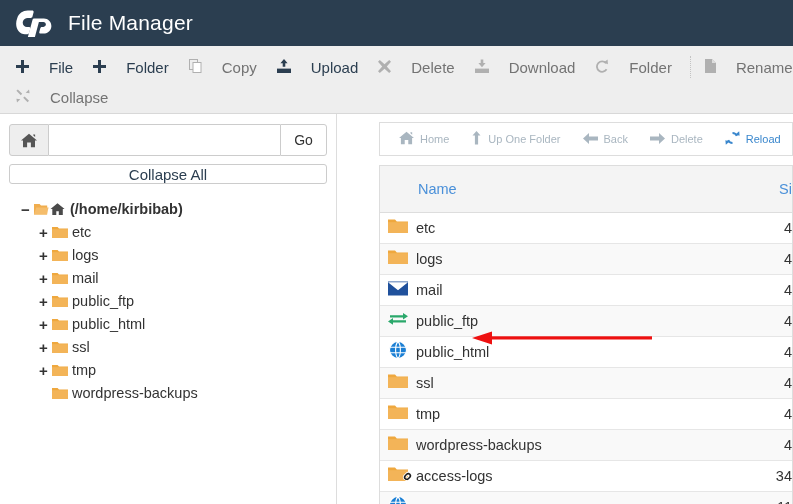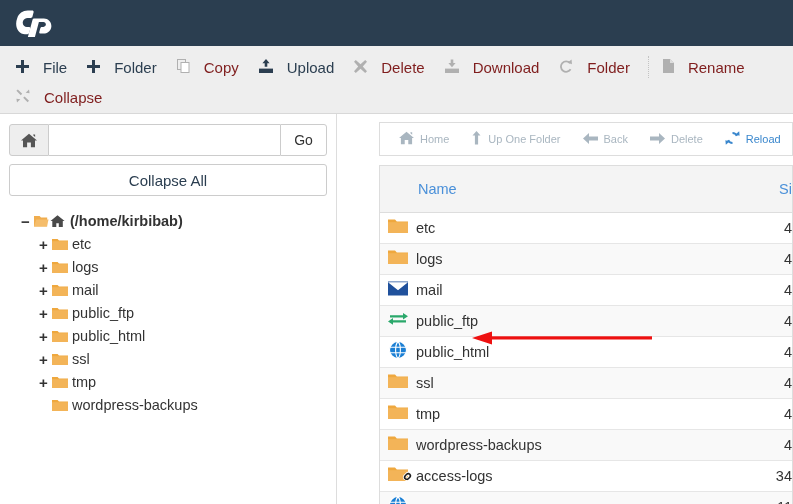--- a/index.html
+++ b/index.html
@@ -35,28 +35,28 @@
   
   #toolbar {
     background: #eeeeee;
     border-bottom: 1px solid #d8d8d8;
     padding: 6px 8px 4px 8px;
     height: 68px;
   }
   .tb-row { display: flex; align-items: center; height: 30px; }
   .tb-btn {
     display: flex; align-items: center;
-    gap: 14px;
+    gap: 20px;
     padding: 3px 12px 3px 8px;
     font-size: 15px;
     color: #2b3e50;
     white-space: nowrap;
     cursor: pointer;
   }
-  .tb-btn.disabled { color: #7f1d1d; cursor: default; }
+  .tb-btn.disabled { color: #737373; cursor: default; }
   .tb-sep {
     width: 1px;
     height: 22px;
     border-left: 1px dotted #c3c3c3;
     margin: 0 6px;
   }
   .ic { display: inline-block; vertical-align: middle; }
 
   
   #content { display: flex; height: calc(504px - 46px - 68px); gap: 36px; }
@@ -94,21 +94,21 @@
     background: #fff;
     border-radius: 0 3px 3px 0;
     font-size: 14px;
     color: #333;
     cursor: pointer;
     font-family: "Liberation Sans", sans-serif;
   }
   #collapse-all {
     margin-top: 8px;
     width: 100%;
-    height: 32px;
+    height: 20px;
     border: 1px solid #cccccc;
     border-radius: 3px;
     background: #fff;
     font-size: 15px;
     color: #2b3e50;
     cursor: pointer;
     font-family: "Liberation Sans", sans-serif;
   }
   #tree { margin-top: 14px; }
   .tree-node {
@@ -229,20 +229,21 @@
 </head>
 <body>
 
 <div id="app-header">
   <div id="cp-logo">
     <svg width="42" height="28" viewBox="0 0 42 28" aria-hidden="true">
       <path fill="#ffffff" d="M2.2 9.3C3.6 4.6 7.9 1.6 12.7 1.6h4.6c.9 0 1.5.9 1.3 1.7l-1.2 4.4c-.2.7-.8 1.2-1.6 1.2h-3.1c-2.2 0-4.2 1.4-4.8 3.5-.8 2.9 1.3 5.6 4.1 5.6h2c.9 0 1.5.9 1.3 1.7l-1.2 4.4c-.2.7-.9 1.2-1.6 1.2h-2.6C3.6 25.3-1 17.6 2.2 9.3z"></path>
       <path fill="#ffffff" d="M19.7 9.5h9.2c4.9 0 8.5 4.6 7.2 9.4-.9 3.3-4 5.6-7.4 5.6h-3.3c-.8 0-1.3-.7-1.1-1.4l1.1-4.1c.2-.7.8-1.1 1.5-1.1h1.3c1.2 0 2.3-.8 2.6-1.9.4-1.6-.8-3-2.3-3h-4.6l-4 14.9c-.2.7-.8 1.1-1.5 1.1h-4.3c-.8 0-1.3-.7-1.1-1.4l4.6-17.1c.2-.6.7-1 1.4-1z"></path>
     </svg>
   </div>
+  <div id="app-title">File Manager</div>
 </div>
 
 <div id="toolbar">
   <div class="tb-row">
 
     <div class="tb-btn">
       <span class="ic">
         <svg width="13" height="13" viewBox="0 0 13 13">
             <path fill="#2b3e50" d="M5 0h3v5h5v3H8v5H5V8H0V5h5z"></path>
           </svg>

